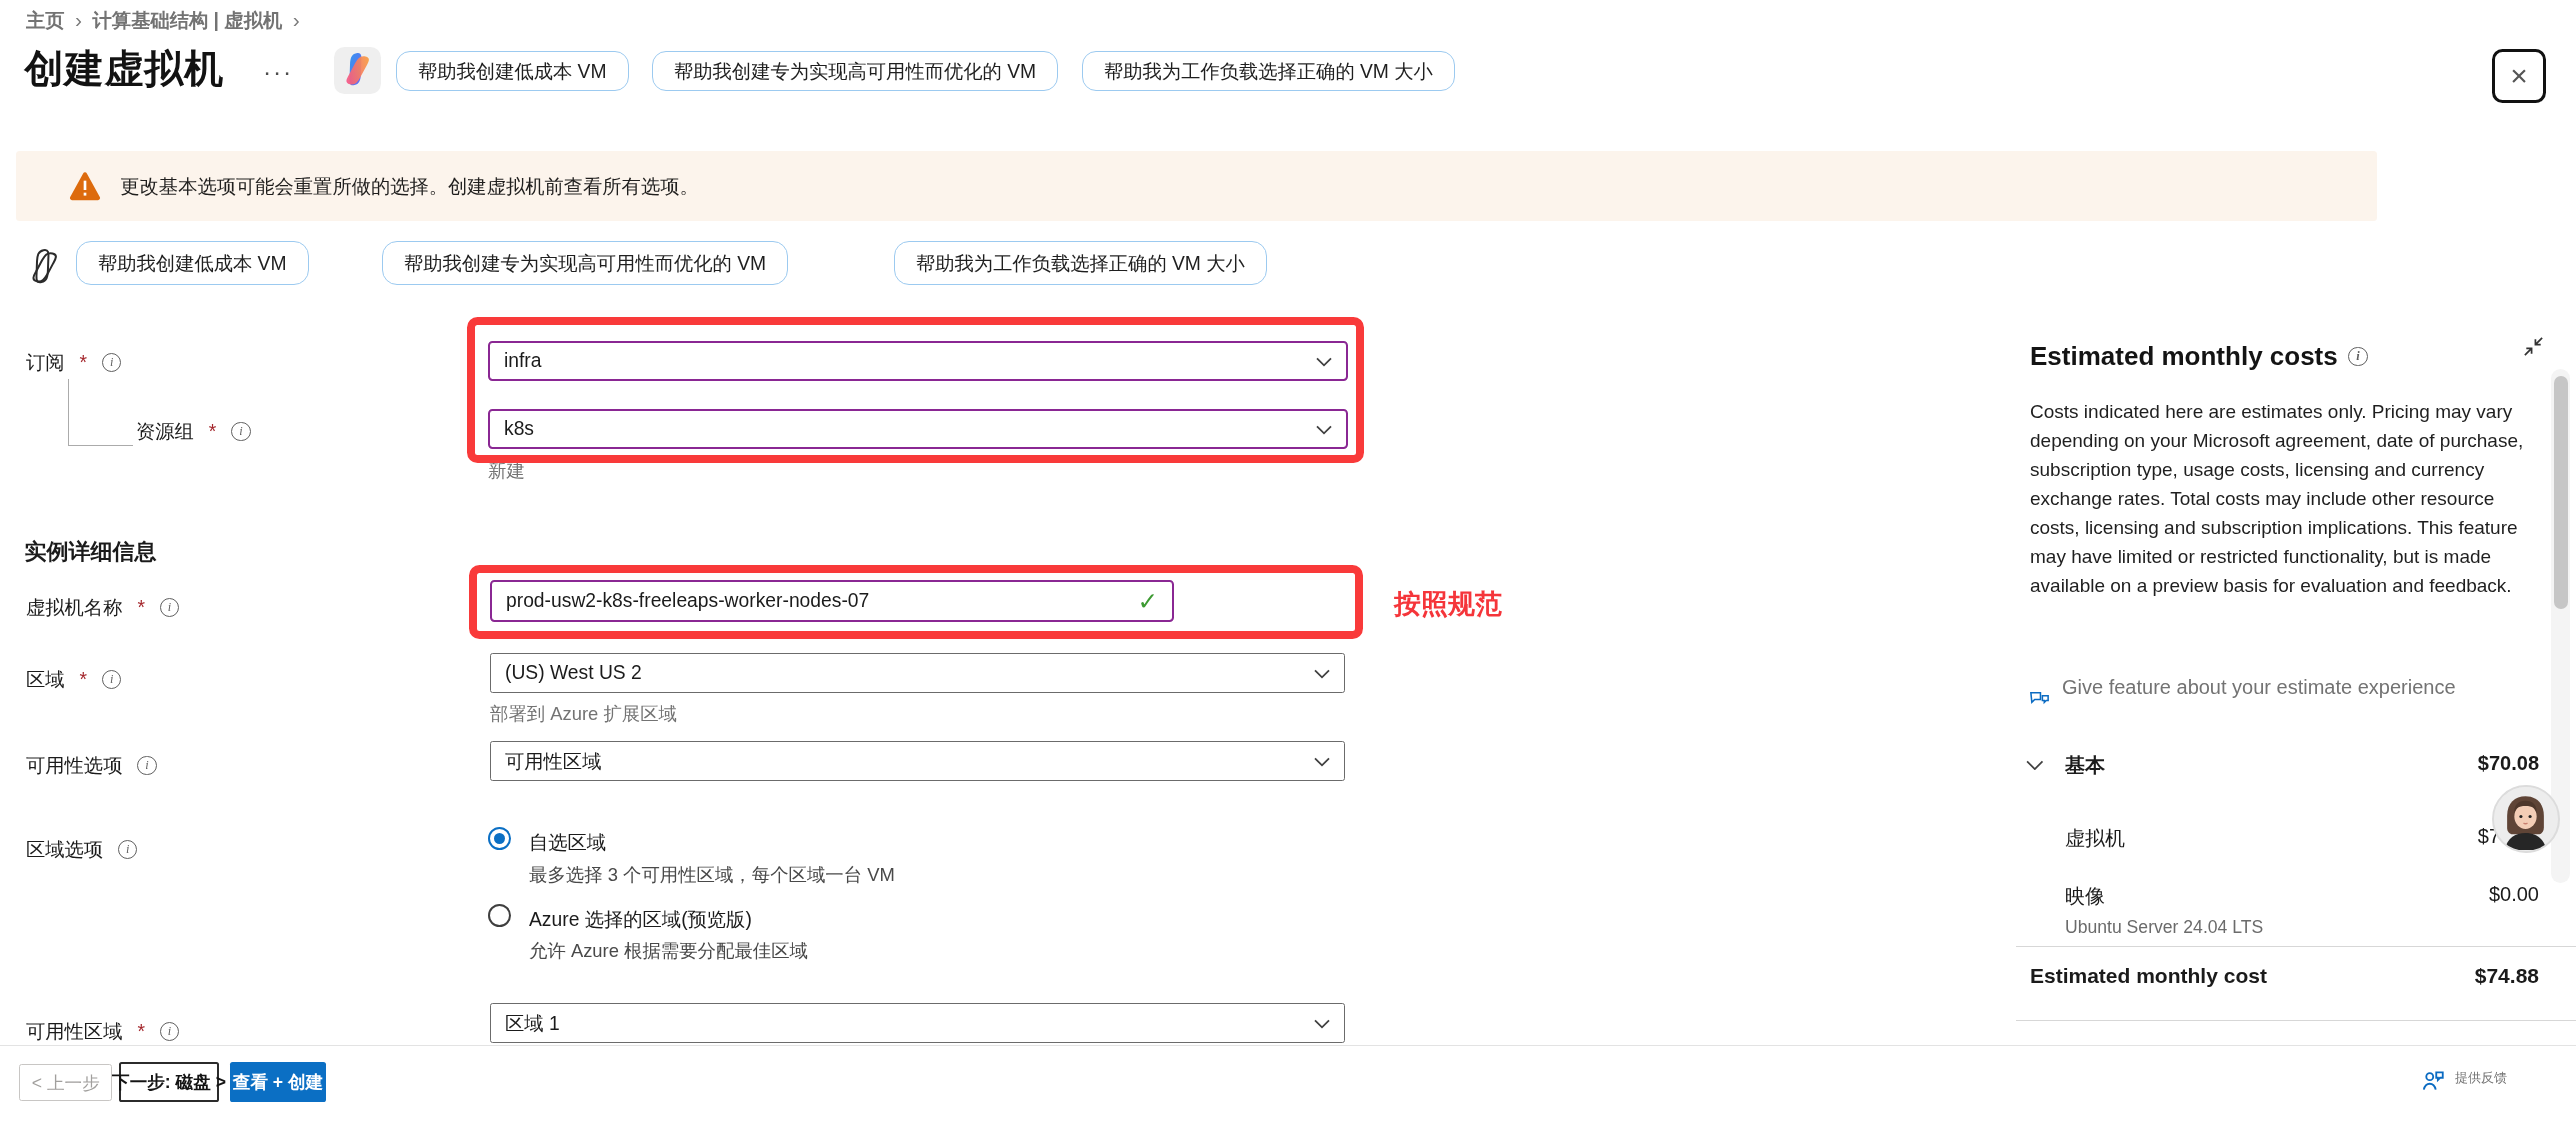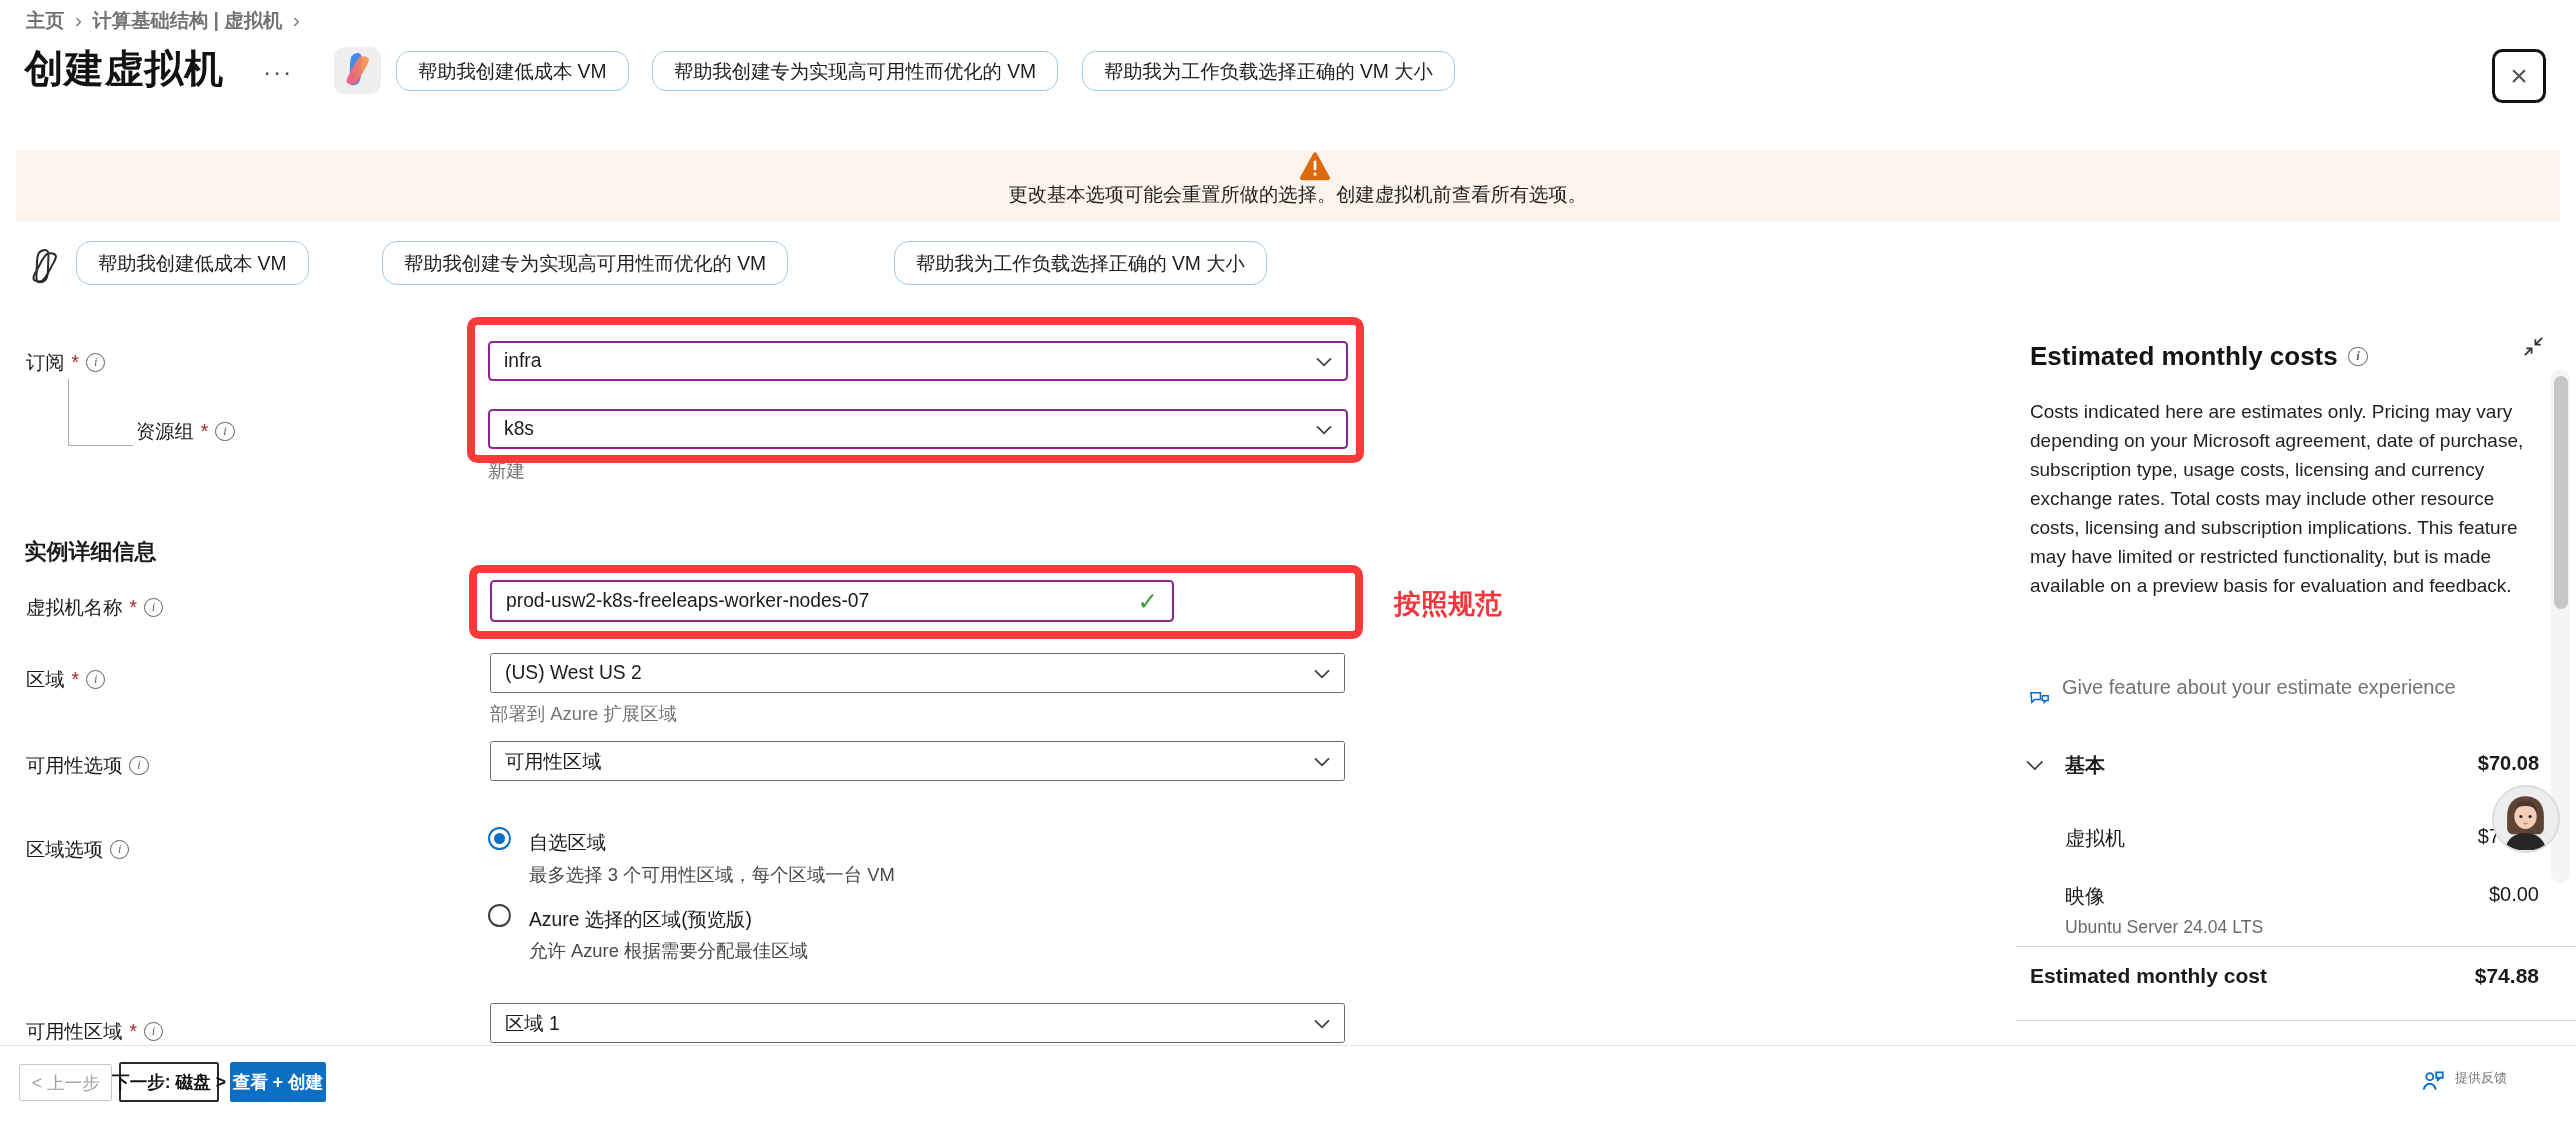--- a/index.html
+++ b/index.html
@@ -30,21 +30,21 @@
   .close-btn { width:54px; height:54px; border:3.1px solid #111; border-radius:10.5px;
     background:#fff; display:flex; align-items:center; justify-content:center; cursor:pointer; }
   .close-btn span { font-size:30px; color:#555; line-height:1; }
   .close-btn span::before { content:"×"; }
 
   
   .banner { background:#fcf4ec; border-radius:3.5px; display:flex; align-items:center; }
   .banner-text { font-size:19.3px; color:#201f1e; margin-left:19.3px; }
 
   
-  .field-label { font-size:19.3px; color:#1b1b1b; display:flex; align-items:center; gap:7px; }
+  .field-label { font-size:19.3px; color:#1b1b1b; display:flex; align-items:center; gap:15px; }
   .req { color:#a4262c; font-size:19.3px; }
   .info-ic { width:19.3px; height:19.3px; border:1.4px solid #5f5f5f; border-radius:50%;
     color:#5f5f5f; font-size:12.3px; font-style:italic; font-family:"Liberation Serif",serif;
     display:inline-flex; align-items:center; justify-content:center; flex:0 0 auto; }
   .info-ic::before { content:"i"; }
   .dd { background:#fff; border:1.4px solid #6b6b6b; border-radius:2.6px;
     display:flex; align-items:center; justify-content:space-between;
     padding:0 14px; font-size:19.3px; cursor:pointer; }
   .dd.purple { border:2.3px solid #8a2793; border-radius:4.4px; }
   .chev { flex:0 0 auto; margin-left:10.5px; }
@@ -117,21 +117,21 @@
   </div>
 
   <button class="abs pill-btn" style="left:396px; top:51px;">帮助我创建低成本 VM</button>
   <button class="abs pill-btn" style="left:652px; top:51px;">帮助我创建专为实现高可用性而优化的 VM</button>
   <button class="abs pill-btn" style="left:1082px; top:51px;">帮助我为工作负载选择正确的 VM 大小</button>
 
   <div class="abs close-btn" style="left:2492px; top:49px;">
     <span></span>
   </div>
 
-  <div class="abs banner" style="left:16px; top:151px; width:2544px; height:70px;flex-direction:column;">
+  <div class="abs banner" style="left:16px; top:151px; width:2361px; height:70px;">
     <span style="margin-left:53px; display:flex;">
       <svg width="32" height="30" viewBox="0 0 24 22">
         <path d="M10.6 1.6 L0.9 19.2 a1.6 1.6 0 0 0 1.4 2.4 h19.4 a1.6 1.6 0 0 0 1.4-2.4 L13.4 1.6 a1.6 1.6 0 0 0-2.8 0 z" fill="#dd6b0d"></path>
         <rect x="11" y="7" width="2" height="7" fill="#fff"></rect>
         <rect x="11" y="16" width="2" height="2.2" fill="#fff"></rect>
       </svg>
     </span>
     <span class="banner-text">更改基本选项可能会重置所做的选择。创建虚拟机前查看所有选项。</span>
   </div>
 

